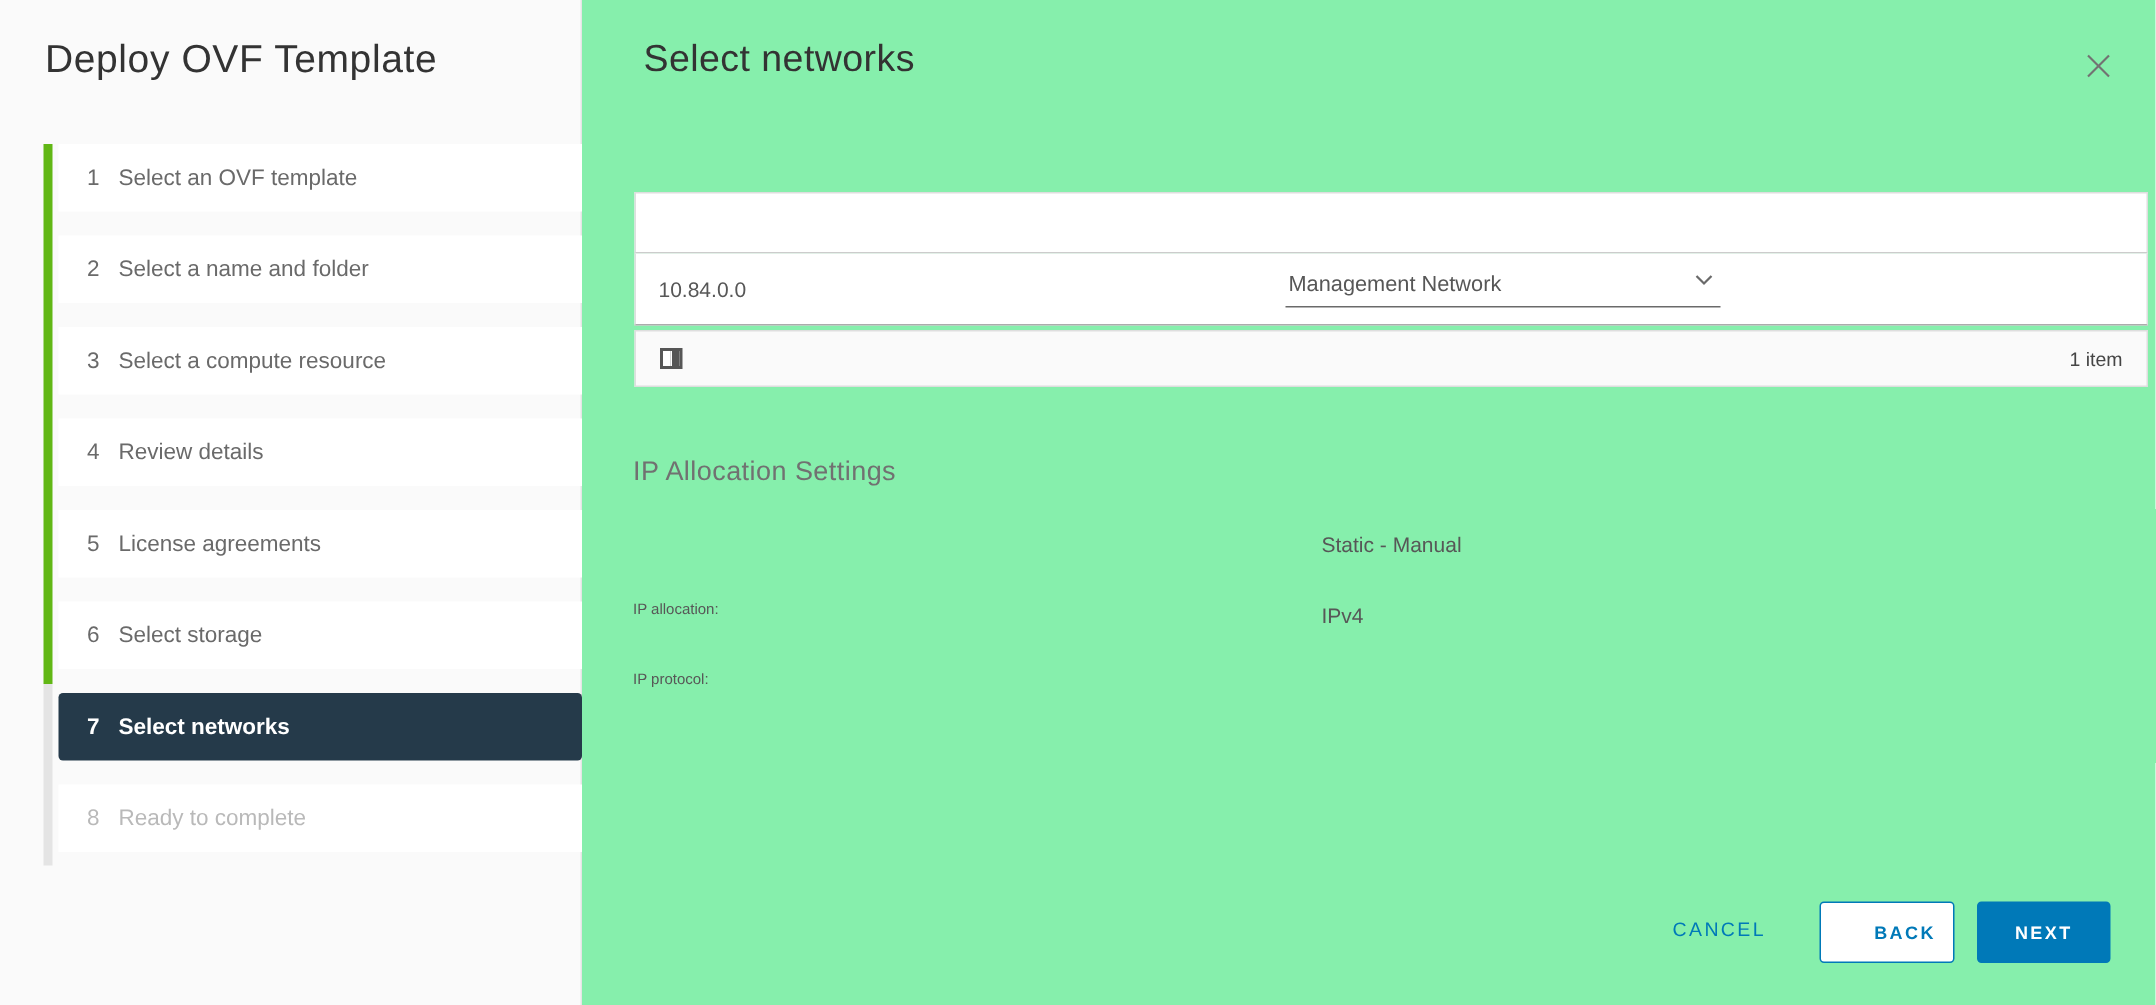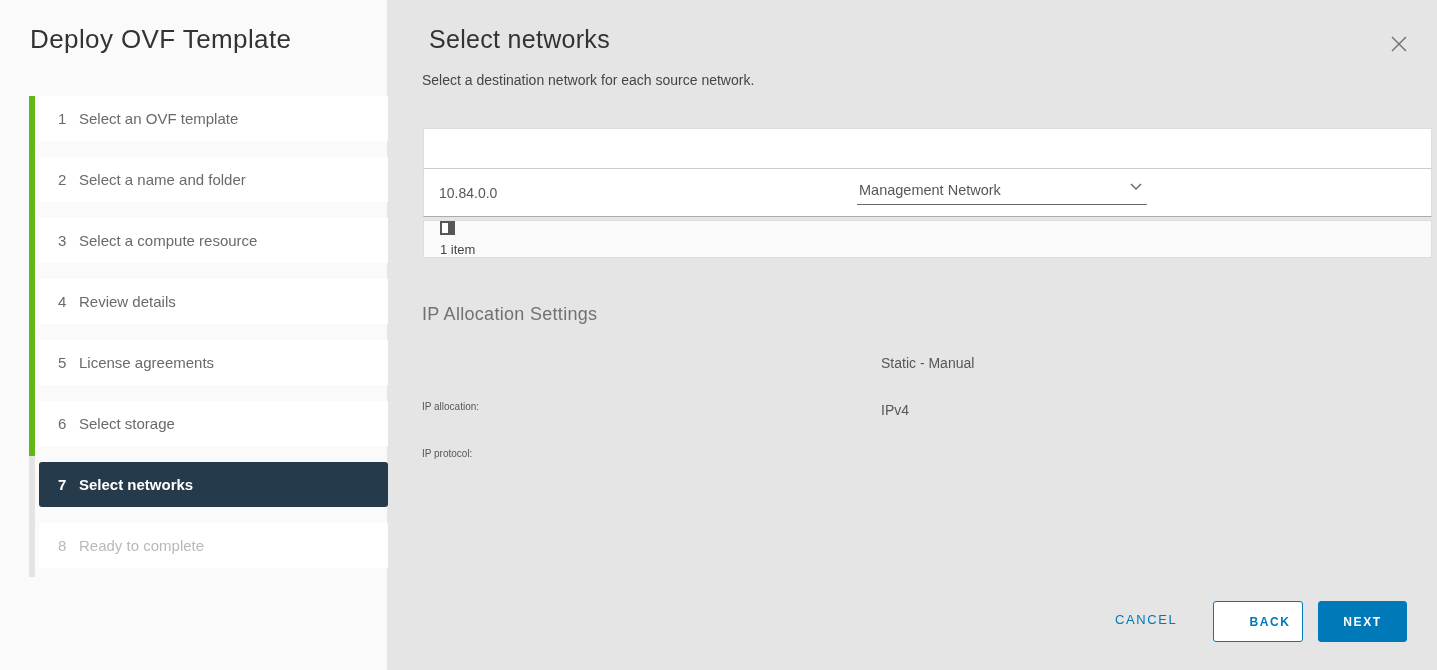--- a/index.html
+++ b/index.html
@@ -1,18 +1,18 @@
 <!DOCTYPE html>
 <html><head>
 <meta charset="utf-8">
 <style>
   * { margin:0; padding:0; box-sizing:border-box; }
   html,body { background:#fff; }
   body { font-family:"Liberation Sans", sans-serif; }
-  .screen { position:relative; width:1437px; height:670px; background:#e5e5e5; overflow:hidden; }
+  .screen { position:relative; width:1437px; height:670px; background:#86efac; overflow:hidden; }
 
   
   .sidebar { position:absolute; left:0; top:0; width:388px; height:670px;
              background:#fafafa; border-right:1px solid #e5e5e5; }
   .sidebar-title { position:absolute; left:30px; top:24px; font-size:26px; font-weight:300;
                    color:#333333; letter-spacing:0.4px; white-space:nowrap; }
   .rail-green { position:absolute; left:29px; top:96px; width:6px; height:360px; background:#61b715; }
   .rail-gray  { position:absolute; left:29px; top:456px; width:6px; height:121px; background:#e4e4e4; }
   .steps { position:absolute; left:39px; top:96px; width:349px; }
   .step { height:45px; margin-bottom:16px; background:#ffffff; display:flex; align-items:center;
@@ -39,21 +39,21 @@
   .dg-header .hdr-txt { font-size:13px; font-weight:bold; color:#4c5a64; letter-spacing:0.2px; }
   .dg-row { display:flex; height:48px; align-items:center; background:#fff;
             border-left:1px solid #dedede; border-right:1px solid #dedede;
             border-bottom:1px solid #ababab; }
   .dg-row .col1 { width:416px; padding-left:15px; font-size:14px; color:#575757; }
   .dg-row .col2 { flex:1; padding-left:17px; }
   .select-ctl { display:flex; justify-content:space-between; width:290px;
                 border-bottom:1px solid #6a6a6a; padding:2px 4px 6px 2px; cursor:pointer; }
   .select-ctl .sel-txt { font-size:14.5px; color:#575757; }
   .dg-footer { margin-top:3px; height:38px; background:#fafafa; border:1px solid #dedede;
-               display:flex; justify-content:space-between; padding:0 16px;flex-direction:column; }
+               display:flex; align-items:center; justify-content:space-between; padding:0 16px; }
   .cols-icon { width:15px; height:14px; border:2px solid #565656; position:relative; cursor:pointer; background:#fff; }
   .cols-icon::after { content:""; position:absolute; top:0; bottom:0; right:0; width:5px;
                       background:#565656; border-left:1.5px solid #ffffff; }
   .item-count { font-size:13px; color:#454545; }
 
   
   .ip-heading { position:absolute; left:422px; top:304px; font-size:18px; color:#717171;
                 font-weight:400; letter-spacing:0.3px; }
   .ip-label { position:absolute; left:422px; font-size:10px; color:#575757;margin-top:46px; }
   .ip-value { position:absolute; left:881px; font-size:14px; color:#575757; }
@@ -116,21 +116,20 @@
   </div>
 
   <div class="close-btn">
     <svg width="18" height="18" viewBox="0 0 18 18">
       <line x1="2" y1="2" x2="16" y2="16" stroke="#727272" stroke-width="1.4"></line>
       <line x1="16" y1="2" x2="2" y2="16" stroke="#727272" stroke-width="1.4"></line>
     </svg>
   </div>
 
   <div class="main-heading">Select networks</div>
-  <div class="main-sub">Select a destination network for each source network.</div>
 
   <div class="datagrid">
     <div class="dg-header">
     </div>
     <div class="dg-row">
       <div class="col1">10.84.0.0</div>
       <div class="col2">
         <div class="select-ctl">
           <span class="sel-txt">Management Network</span>
           <svg width="14" height="9" viewBox="0 0 14 9">

